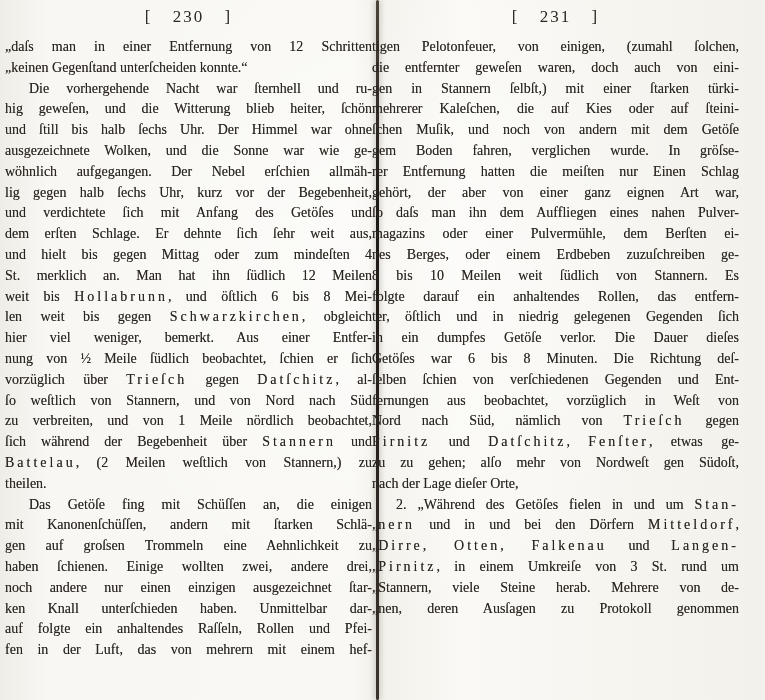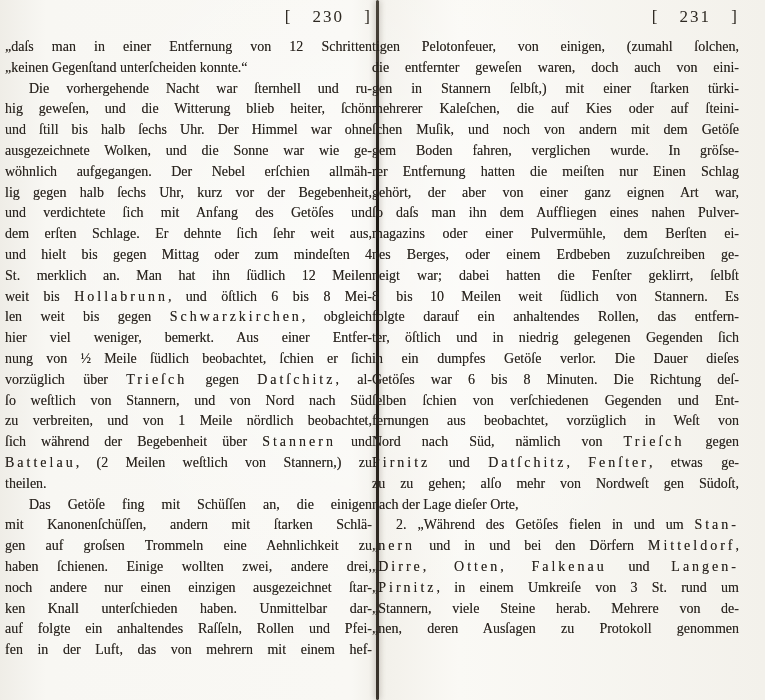--- a/index.html
+++ b/index.html
@@ -27,21 +27,21 @@
   .page {
     position: absolute;
     top: 0;
   }
   .page.left  { left: 5px;  width: 367px; }
   .page.right { left: 372px; width: 367px; }
   .page-header {
     height: 30px;
     padding-top: 7px;
     box-sizing: content-box;
-    text-align: right;
+    text-align: center;
     font-size: 17px;
     letter-spacing: 2px;
     word-spacing: 14px;
     color: #2e2922;
   }
   .text-block {
     font-size: 14px;
     line-height: 20.8px;
     text-shadow: 0 0 0.5px rgba(45,38,30,0.55);
   }
@@ -104,21 +104,20 @@
         <div class="line"><span class="">die entfernter geweſen waren, doch auch von eini-</span></div>
         <div class="line"><span class="">gen in Stannern ſelbſt,) mit einer ſtarken türki-</span></div>
         <div class="line"><span class="">mehrerer Kaleſchen, die auf Kies oder auf ſteini-</span></div>
         <div class="line"><span class="">ſchen Muſik, und noch von andern mit dem Getöſe</span></div>
         <div class="line"><span class="">gem Boden fahren, verglichen wurde. In gröſse-</span></div>
         <div class="line"><span class="">rer Entfernung hatten die meiſten nur Einen Schlag</span></div>
         <div class="line"><span class="">gehört, der aber von einer ganz eignen Art war,</span></div>
         <div class="line"><span class="">ſo daſs man ihn dem Auffliegen eines nahen Pulver-</span></div>
         <div class="line"><span class="">magazins oder einer Pulvermühle, dem Berſten ei-</span></div>
         <div class="line"><span class="">nes Berges, oder einem Erdbeben zuzuſchreiben ge-</span></div>
-        <div class="line"><span class="">neigt war; dabei hatten die Fenſter geklirrt, ſelbſt</span></div>
         <div class="line"><span class="">8 bis 10 Meilen weit ſüdlich von Stannern. Es</span></div>
         <div class="line"><span class="">folgte darauf ein anhaltendes Rollen, das entfern-</span></div>
         <div class="line"><span class="">ter, öſtlich und in niedrig gelegenen Gegenden ſich</span></div>
         <div class="line"><span class="">in ein dumpfes Getöſe verlor. Die Dauer dieſes</span></div>
         <div class="line"><span class="">Getöſes war 6 bis 8 Minuten. Die Richtung deſ-</span></div>
         <div class="line"><span class="">ſelben ſchien von verſchiedenen Gegenden und Ent-</span></div>
         <div class="line"><span class="">fernungen aus beobachtet, vorzüglich in Weſt von</span></div>
         <div class="line"><span class="">Nord nach Süd, nämlich von </span><span class="spaced">Trieſch</span><span class=""> gegen</span></div>
         <div class="line"><span class="spaced">Pirnitz</span><span class=""> und </span><span class="spaced">Datſchitz</span><span class="">, </span><span class="spaced">Fenſter</span><span class="">, etwas ge-</span></div>
         <div class="line"><span class="">zu zu gehen; alſo mehr von Nordweſt gen Südoſt,</span></div>

